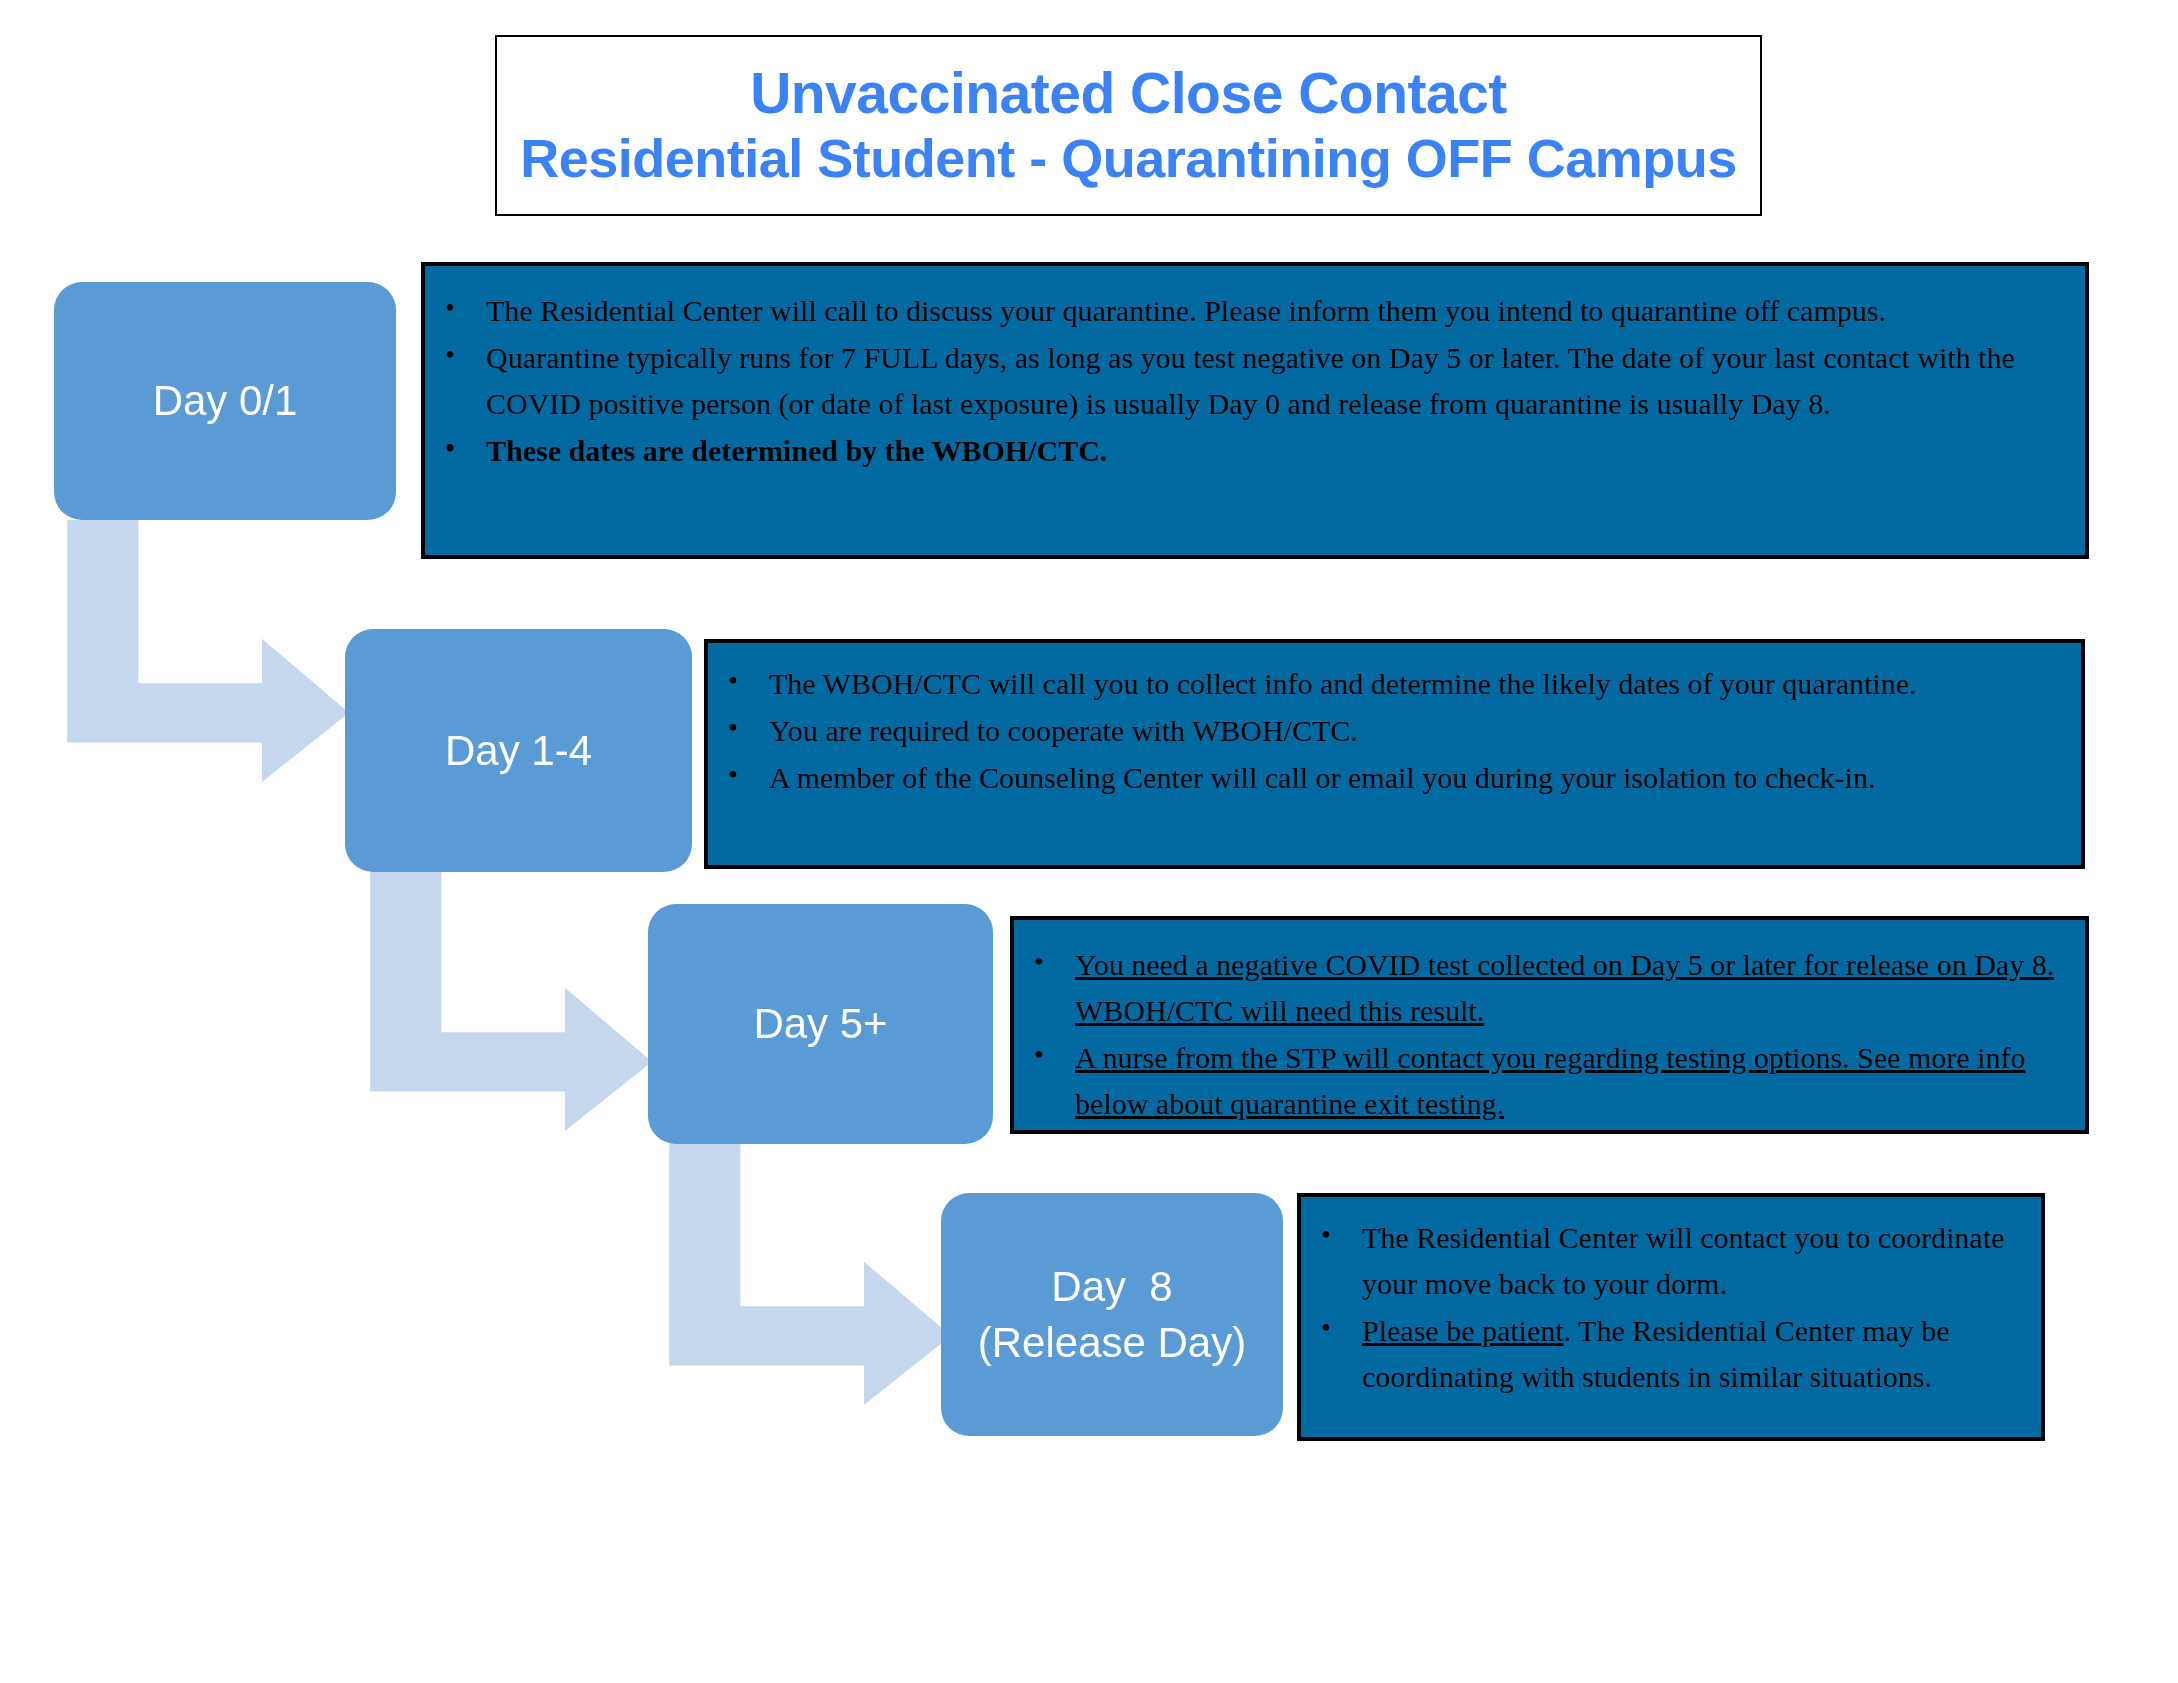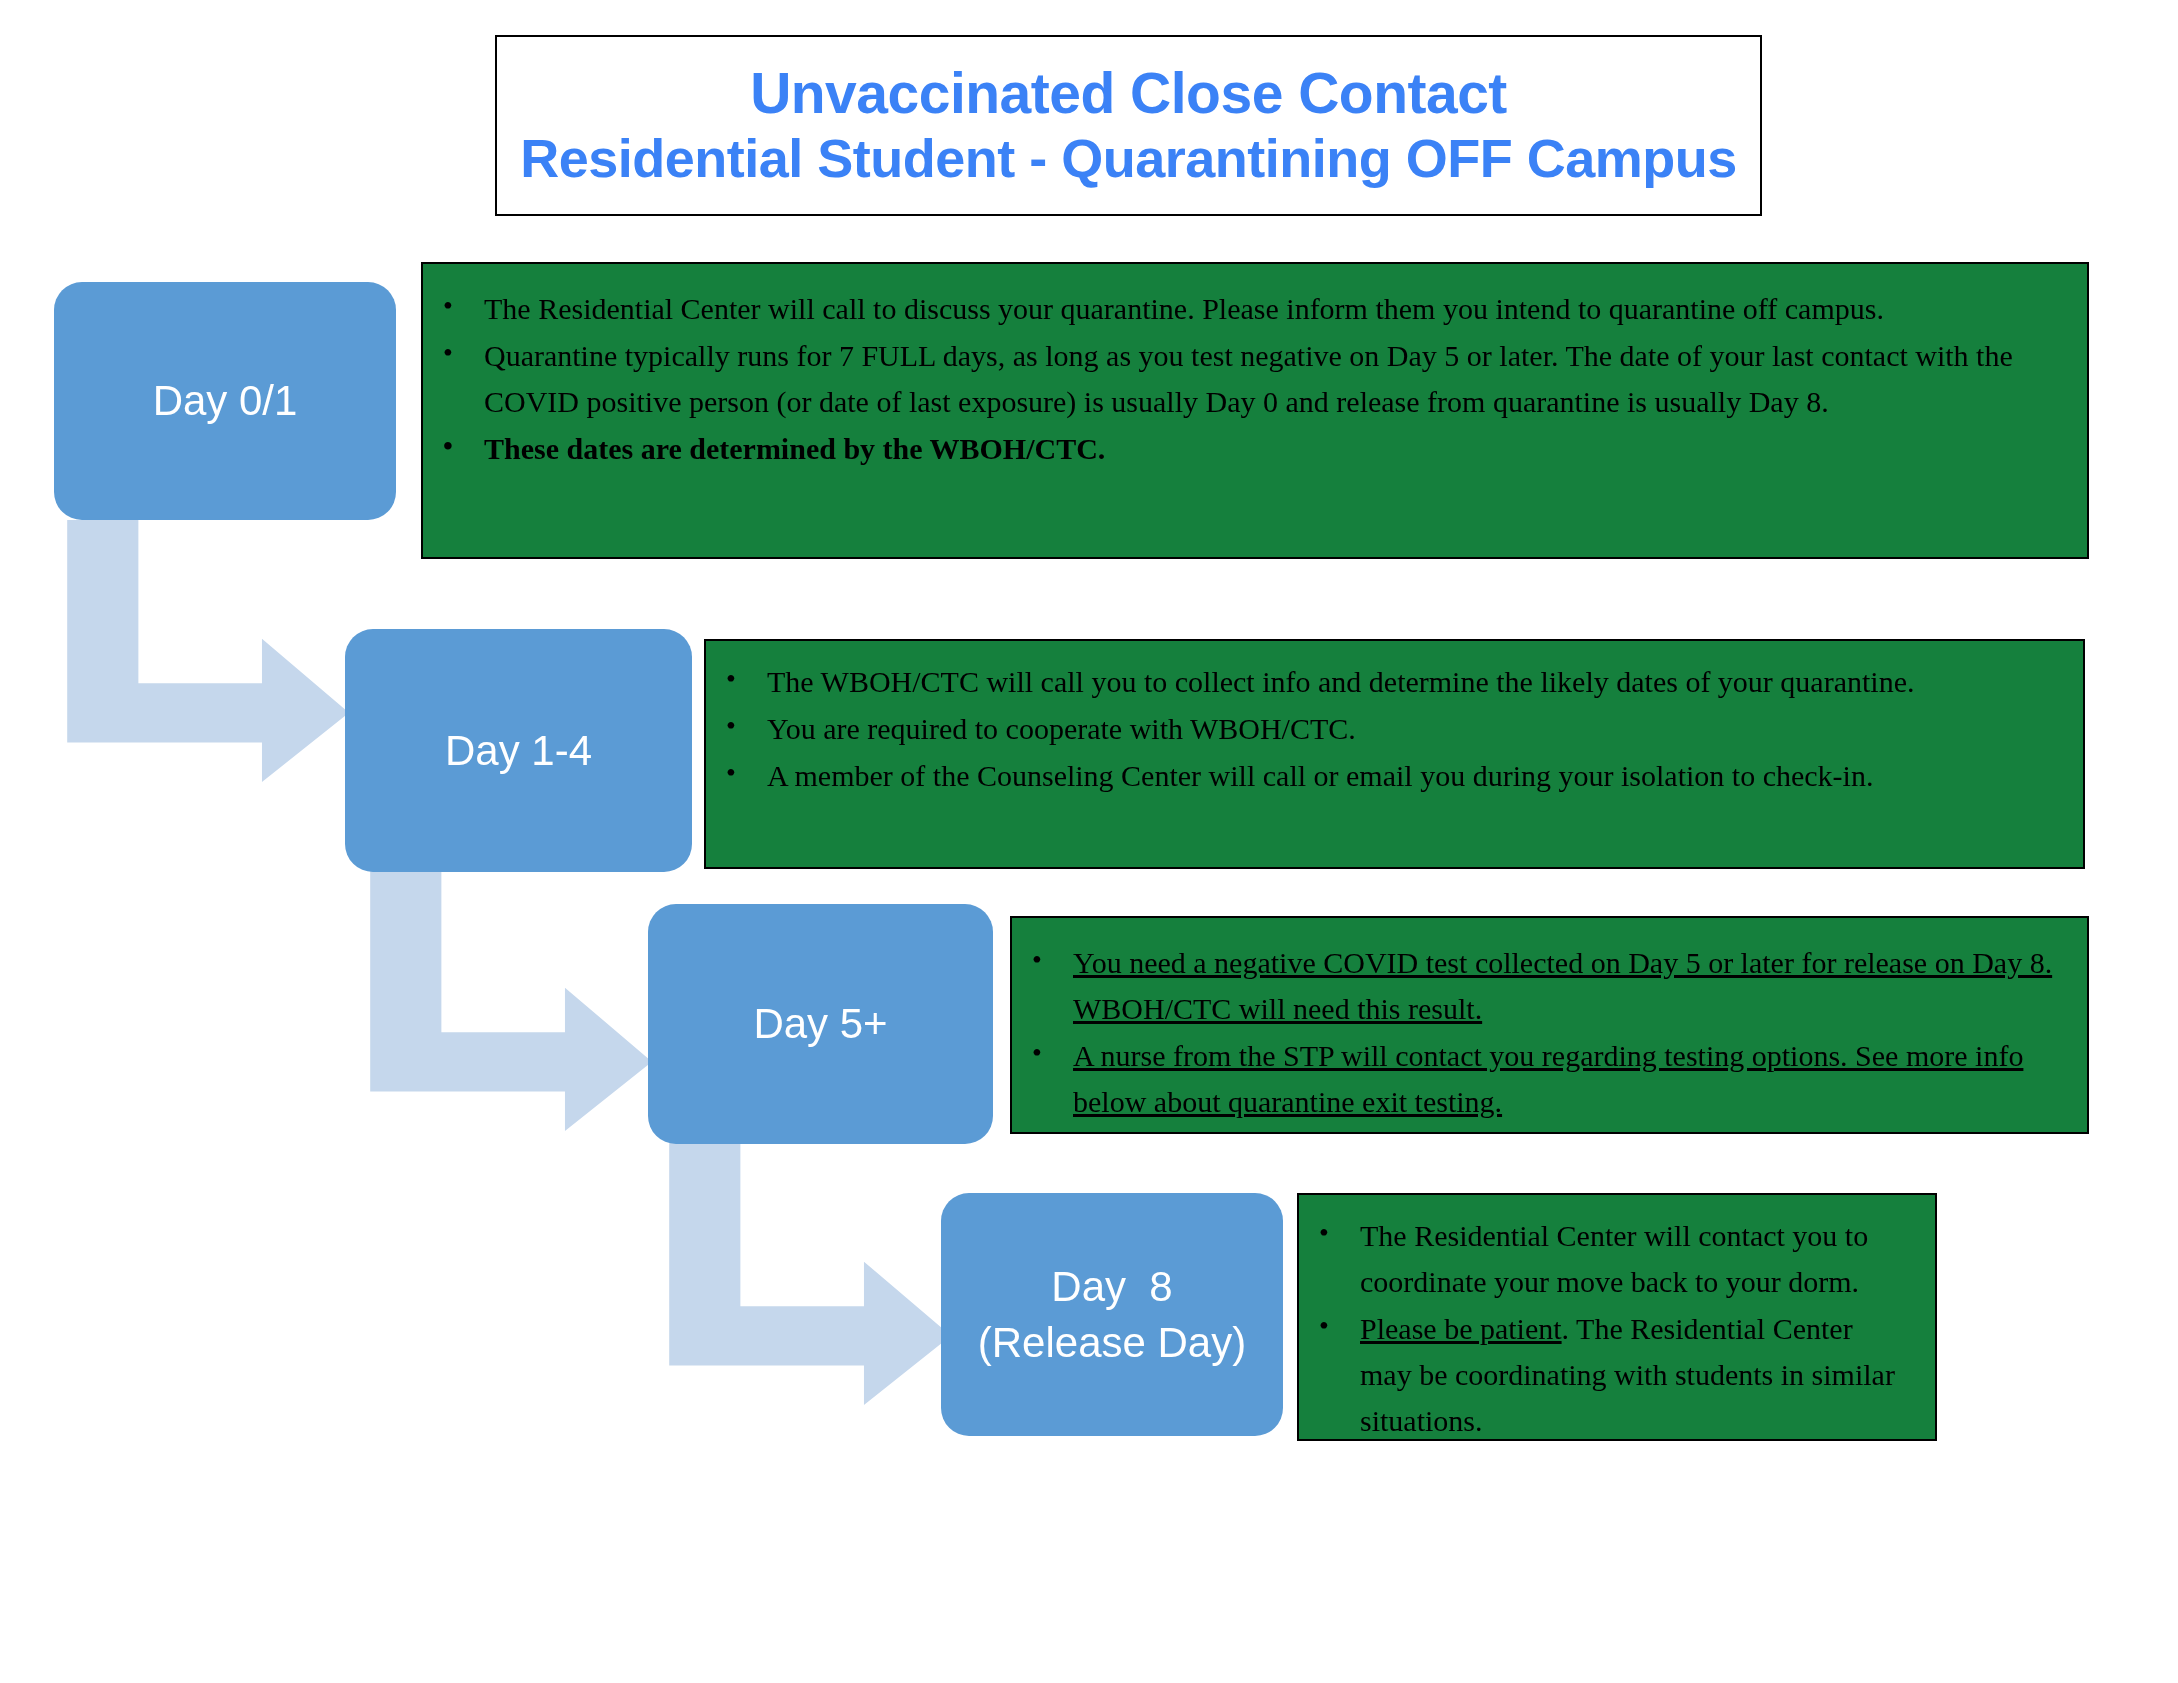--- a/index.html
+++ b/index.html
@@ -55,22 +55,22 @@
     font-size: 42px;
     line-height: 1.32;
     white-space: pre;
     box-sizing: border-box;
     z-index: 3;
   }
 
   
   .content-box {
     position: absolute;
-    background: #15803d;
-    border: 2px solid #000000;
+    background: #0369a1;
+    border: 4px solid #000000;
     box-sizing: border-box;
     z-index: 2;
   }
   .content-box ul {
     margin: 0;
     padding: 0;
     list-style: none;
   }
   .content-box li {
     position: relative;
@@ -162,21 +162,21 @@
       <li>You need a negative COVID test collected on Day 5 or later for release on Day 8. WBOH/CTC will need this result.</li>
       <li>A nurse from the STP will contact you regarding testing options. See more info below about quarantine exit testing.</li>
     </ul>
   </div>
 
   <div class="day-box" style="left:941px; top:1193px; width:342px; height:243px;">
     <div>Day  8</div>
     <div>(Release Day)</div>
   </div>
 
-  <div class="content-box" style="left:1297px; top:1193px; width:640px; height:248px; padding:18px 26px 10px 10px;">
+  <div class="content-box" style="left:1297px; top:1193px; width:748px; height:248px; padding:18px 26px 10px 10px;">
     <ul>
       <li>The Residential Center will contact you to coordinate your move back to your dorm.</li>
       <li><span class="ul-text">Please be patient</span><span>. The Residential Center may be coordinating with students in similar situations.</span></li>
     </ul>
   </div>
 
 </div>
 
 
 </body></html>

